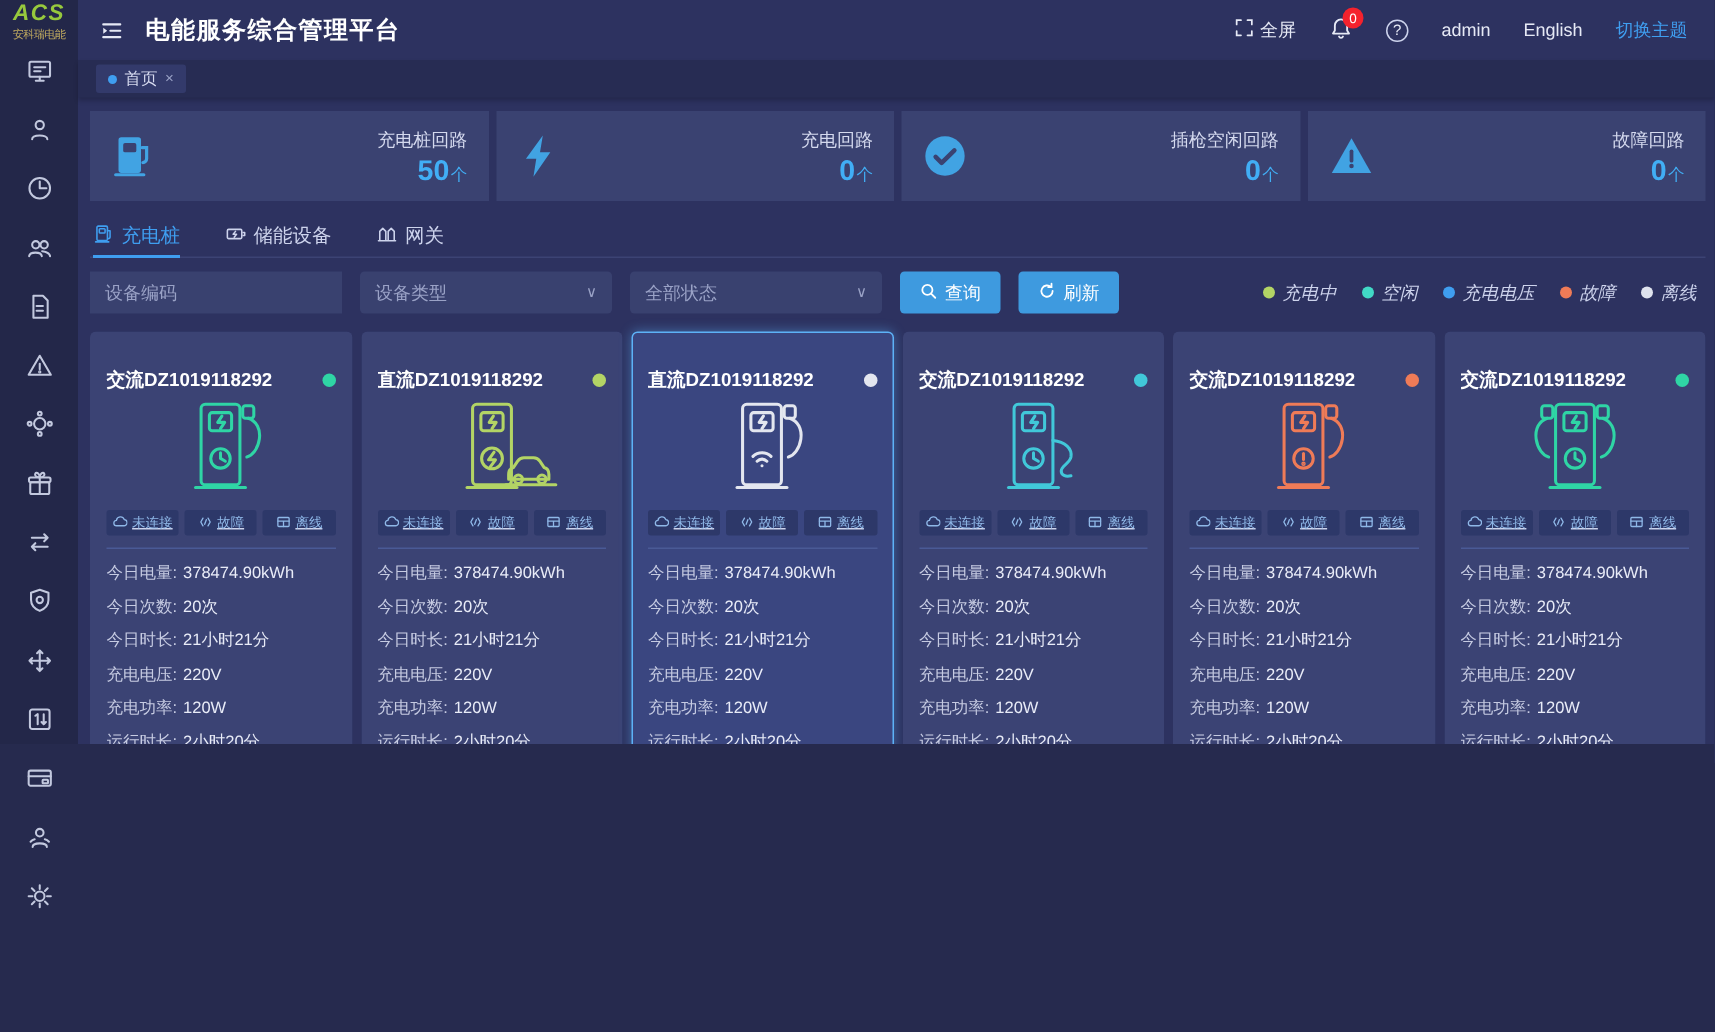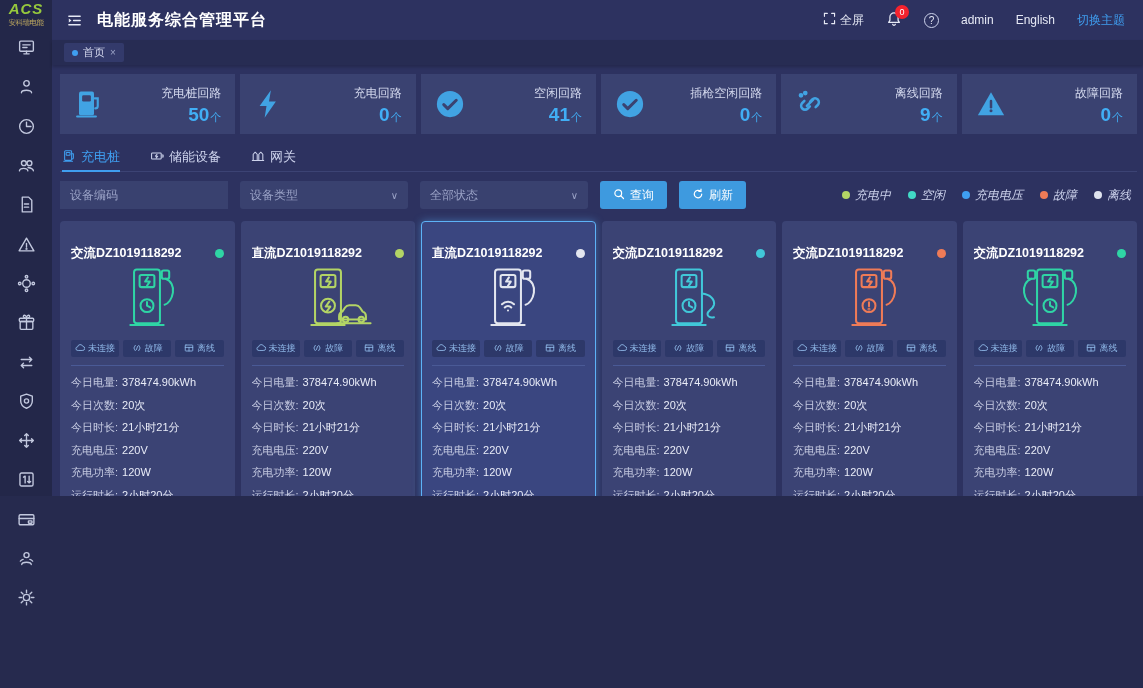--- a/index.html
+++ b/index.html
@@ -70,21 +70,21 @@
 
   
   .cards-grid { display:flex; gap:6px; }
   .dev-card { flex:1; min-width:0; background:#3b4374; border-radius:4px; padding:23px 10px 12px; border:1px solid transparent; }
   .dev-card.selected { border-color:#5db2f7; background:#3a4680; box-shadow:0 0 8px rgba(93,178,247,.45); }
   .card-head { display:flex; justify-content:space-between; align-items:center; }
   .card-title { font-size:12.5px; font-weight:bold; color:#fff; white-space:nowrap; overflow:hidden; }
   .status-dot { width:9px; height:9px; border-radius:50%; flex-shrink:0; margin-left:4px; }
   .card-icon { height:78px; display:flex; align-items:center; justify-content:center; }
   .card-icon svg { stroke:currentColor; fill:none; stroke-width:2.2; stroke-linecap:round; stroke-linejoin:round; }
-  .chips { display:flex; gap:4px; padding-bottom:8px; border-bottom:1px solid #4a5a96; }
+  .chips { display:flex; gap:4px; padding-bottom:8px; border-bottom:1px solid #4a5a96;text-decoration:underline; }
   .chip { flex:1; display:flex; align-items:center; justify-content:center; gap:3px; background:#2d3869; color:#8fb8e8; font-size:9px; height:17px; border-radius:2px; white-space:nowrap; }
   .chip svg { stroke:#8fb8e8; fill:none; stroke-width:1.4; stroke-linecap:round; stroke-linejoin:round; flex-shrink:0; }
   .fields { padding-top:5px; }
   .field-row { display:flex; font-size:11px; line-height:22.5px; color:#c6cbe2; white-space:nowrap; overflow:hidden; }
   .field-label { margin-right:4px; }
   .field-value { color:#e9ecf8; }
   .detail-btn { display:block; margin:6px auto 0; width:64px; height:23px; border-radius:12px; border:1px solid rgba(230,235,250,.6); background:transparent; color:#eef1fb; font-size:11px; letter-spacing:2px; cursor:pointer; line-height:20px; text-align:center; }
 
   
   .pagination { display:flex; justify-content:flex-end; align-items:center; gap:9px; margin-top:14px; padding-right:10px; font-size:12px; color:#cdd3ec; }
@@ -275,53 +275,22 @@
           <div class="stat-card">
     <span class="stat-icon">
 
       <svg width="30" height="30" viewBox="0 0 24 24">
                 <circle cx="12" cy="12" r="10.5" fill="currentColor"></circle>
                 <path d="M7 12.5l3.2 3.2L17 9" stroke="#3a4271" stroke-width="2.4" fill="none" stroke-linecap="round" stroke-linejoin="round"></path>
               </svg>
 
     </span>
     <span class="stat-right">
-      <div class="stat-label">空闲回路</div>
-      <div class="stat-value"><span>41</span><span class="stat-unit">个</span></div>
-    </span>
-  </div>
-          <div class="stat-card">
-    <span class="stat-icon">
-
-      <svg width="30" height="30" viewBox="0 0 24 24">
-                <circle cx="12" cy="12" r="10.5" fill="currentColor"></circle>
-                <path d="M7 12.5l3.2 3.2L17 9" stroke="#3a4271" stroke-width="2.4" fill="none" stroke-linecap="round" stroke-linejoin="round"></path>
-              </svg>
-
-    </span>
-    <span class="stat-right">
       <div class="stat-label">插枪空闲回路</div>
       <div class="stat-value"><span>0</span><span class="stat-unit">个</span></div>
-    </span>
-  </div>
-          <div class="stat-card">
-    <span class="stat-icon">
-
-      <svg width="30" height="30" viewBox="0 0 24 24" stroke="currentColor" stroke-width="2" fill="none" stroke-linecap="round">
-                <path d="M9.5 13.5l5-5"></path>
-                <path d="M7.5 9.5L5.8 11.2a3.1 3.1 0 104.4 4.4l1.7-1.7"></path>
-                <path d="M16.5 14.5l1.7-1.7a3.1 3.1 0 10-4.4-4.4l-1.7 1.7"></path>
-                <circle cx="4.8" cy="5" r=".9" fill="currentColor"></circle>
-                <circle cx="8.2" cy="3.2" r=".9" fill="currentColor"></circle>
-              </svg>
-
-    </span>
-    <span class="stat-right">
-      <div class="stat-label">离线回路</div>
-      <div class="stat-value"><span>9</span><span class="stat-unit">个</span></div>
     </span>
   </div>
           <div class="stat-card">
     <span class="stat-icon">
 
       <svg width="30" height="30" viewBox="0 0 24 24">
                 <path d="M12 2.5L22.5 21h-21z" fill="currentColor"></path>
                 <path d="M12 9.5v5" stroke="#3a4271" stroke-width="2" stroke-linecap="round"></path>
                 <circle cx="12" cy="17.3" r="1.2" fill="#3a4271"></circle>
               </svg>

